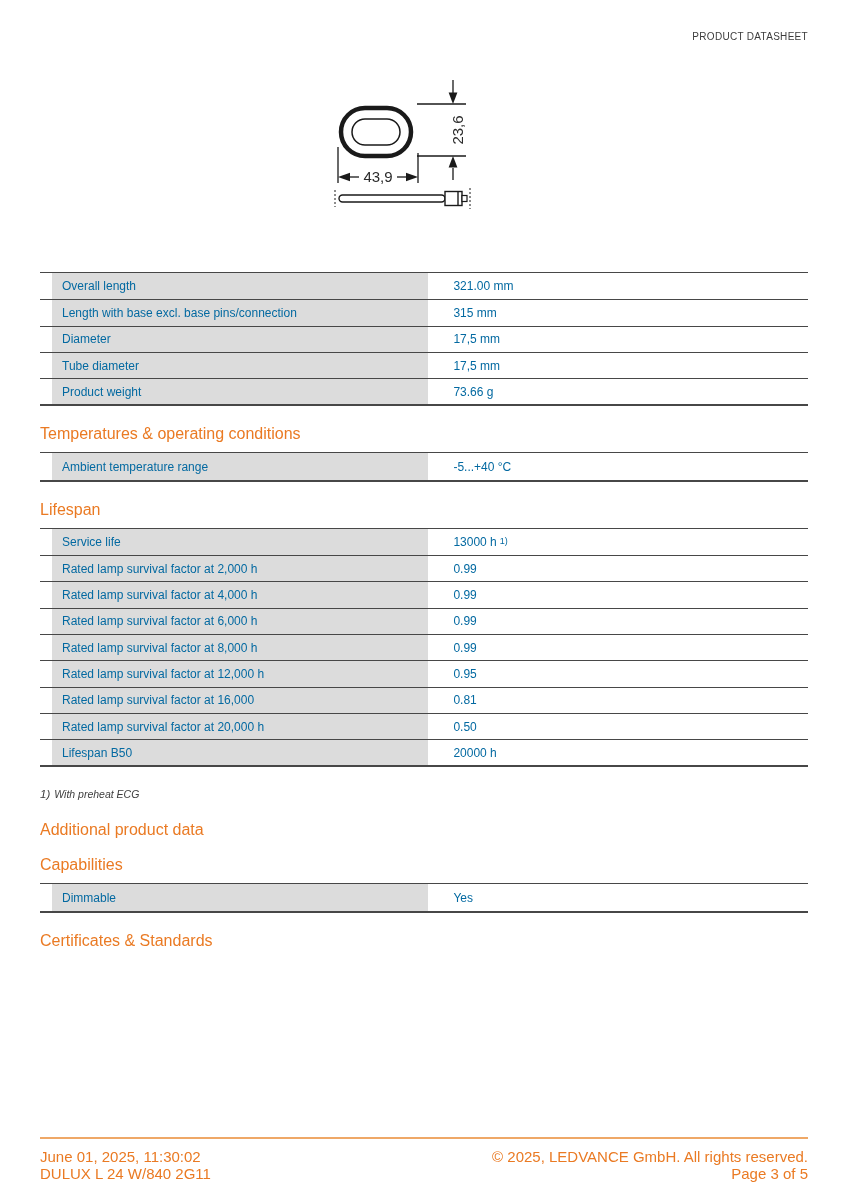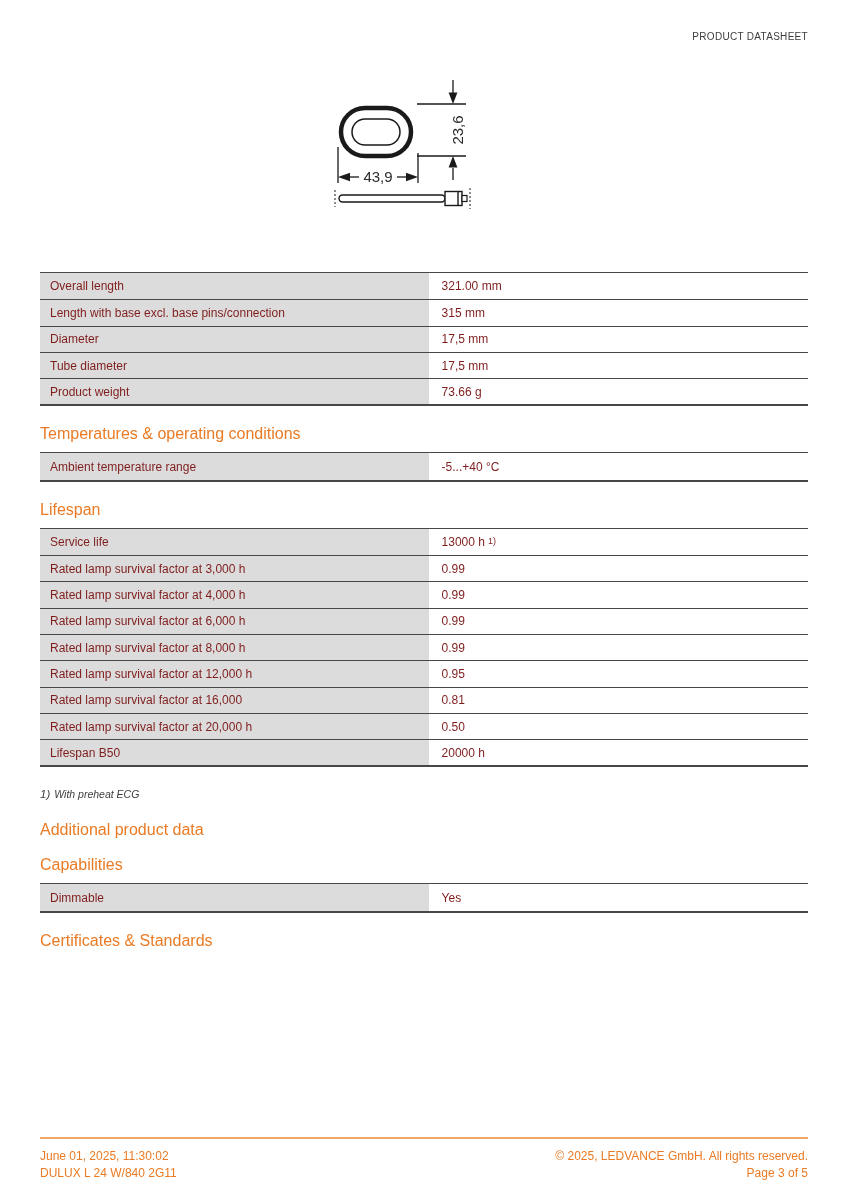--- a/index.html
+++ b/index.html
@@ -10,33 +10,33 @@
   .ds-header { position:absolute; top:31px; right:40px; font-size:10px; letter-spacing:0.3px; color:#3c3c3c; }
 
   .drawing { position:absolute; left:325px; top:75px; width:160px; height:140px; }
   .drawing text { font-family:"Liberation Sans",sans-serif; font-size:15px; fill:#2b2b2b; }
 
   .content { position:absolute; left:40px; top:272px; width:768px; }
 
   .dtable { border-top:1px solid #474747; border-bottom:2px solid #474747; }
   .trow { display:flex; height:26.3px; align-items:stretch; }
   .trow + .trow { border-top:1px solid #474747; }
-  .cell { display:flex; align-items:center; font-size:12px; color:#7f1d1d; }
+  .cell { display:flex; align-items:center; font-size:12px; color:#0369a1;margin-left:12px; }
   .cell.label { width:50.6%; background:#dcdcdc; padding-left:10px; }
   .cell.value { width:49.4%; background:#ffffff; padding-left:13px; }
   .cell sup { font-size:9px; margin-left:3px; position:relative; top:-1px; }
 
   .section-heading { margin:20px 0 11px 0; font-size:16px; line-height:15px; color:#ea7a23; }
 
   .footnote { margin:20px 0 6px 0; font-size:10.5px; line-height:15px; color:#3d3d3d;font-style:italic; }
   .footnote .fn-marker { font-size:11.5px; margin-right:4px; }
 
   .footer { position:absolute; left:40px; right:40px; top:1137px; border-top:2px solid #efa867; padding-top:9px;
             display:flex; justify-content:space-between; }
-  .footer .col { font-size:12px; line-height:17px; color:#ea7a23; }
+  .footer .col { font-size:15px; line-height:17px; color:#ea7a23; }
   .footer .col.right { text-align:right; }
 </style>
 </head>
 <body>
 
 <div class="page">
 
   <div class="ds-header">PRODUCT DATASHEET</div>
 
   <svg class="drawing" viewBox="0 0 160 140" xmlns="http://www.w3.org/2000/svg">
@@ -106,21 +106,21 @@
           <div class="cell value">-5...+40 °C</div>
         </div>
       </div>
       <div class="section-heading">Lifespan</div>
       <div class="dtable">
         <div class="trow">
           <div class="cell label">Service life</div>
           <div class="cell value">13000 h<sup>1)</sup></div>
         </div>
         <div class="trow">
-          <div class="cell label">Rated lamp survival factor at 3,000 h</div>
+          <div class="cell label">Rated lamp survival factor at 2,000 h</div>
           <div class="cell value">0.99</div>
         </div>
         <div class="trow">
           <div class="cell label">Rated lamp survival factor at 4,000 h</div>
           <div class="cell value">0.99</div>
         </div>
         <div class="trow">
           <div class="cell label">Rated lamp survival factor at 6,000 h</div>
           <div class="cell value">0.99</div>
         </div>

